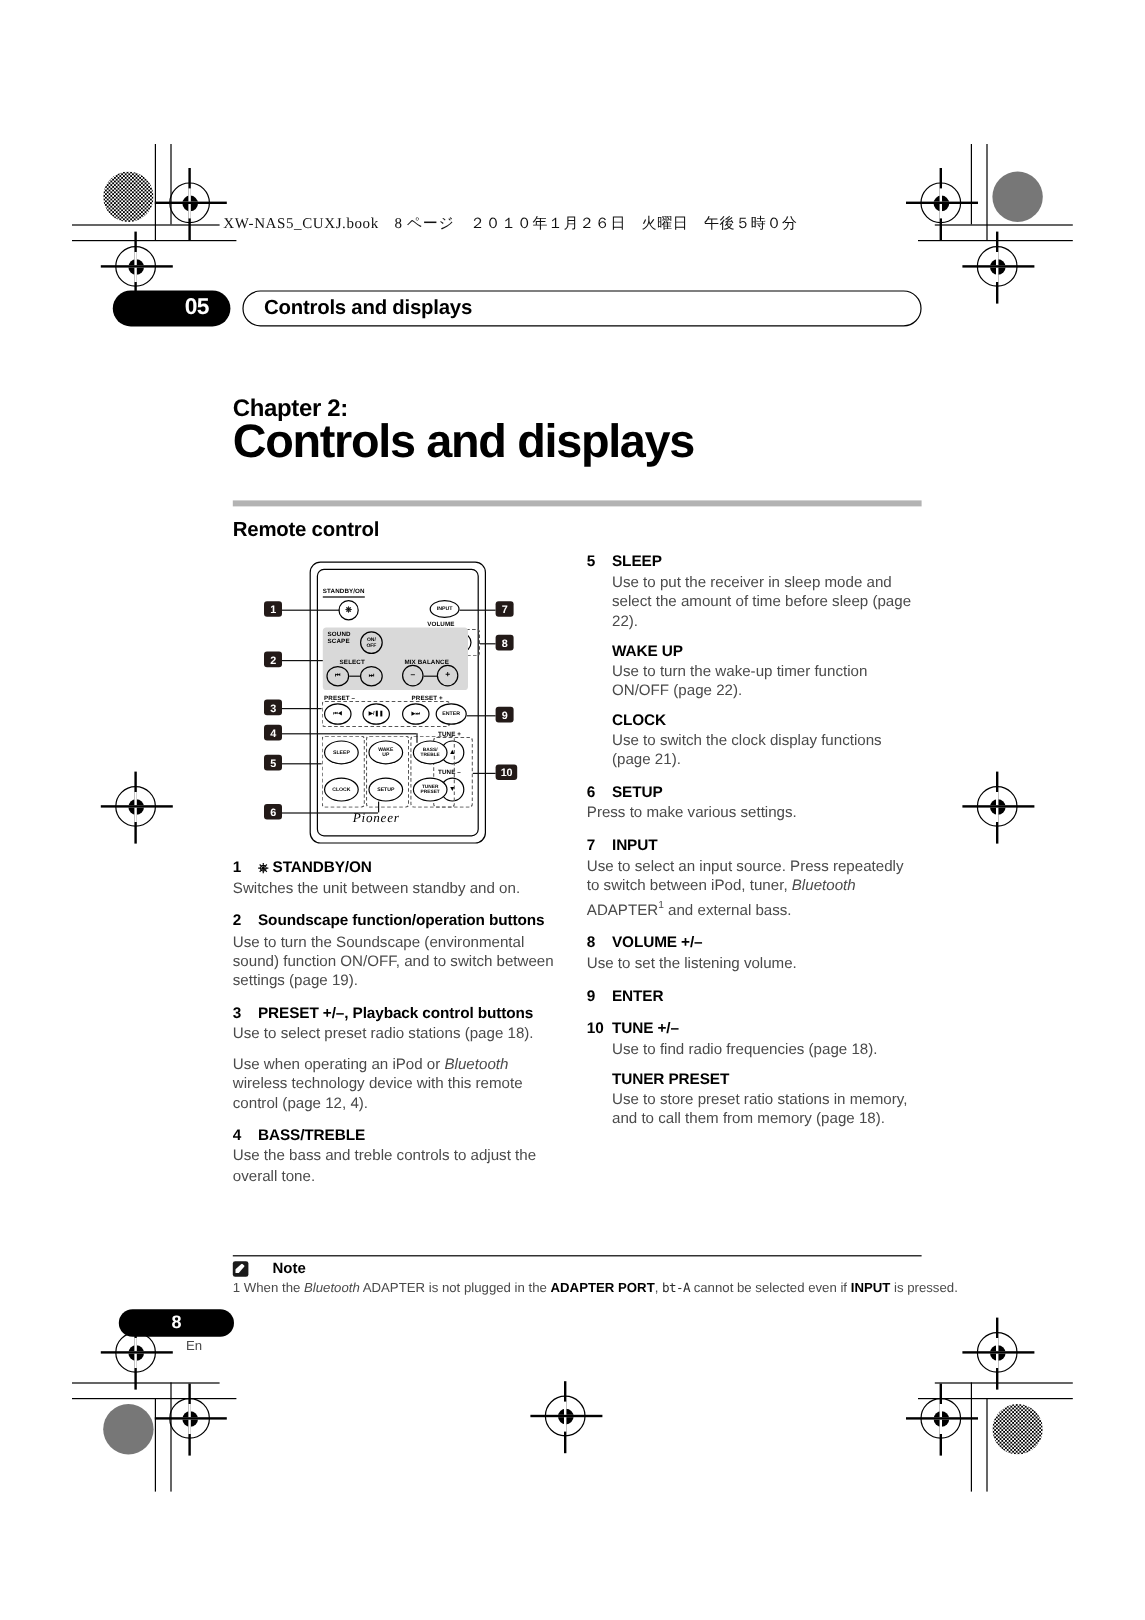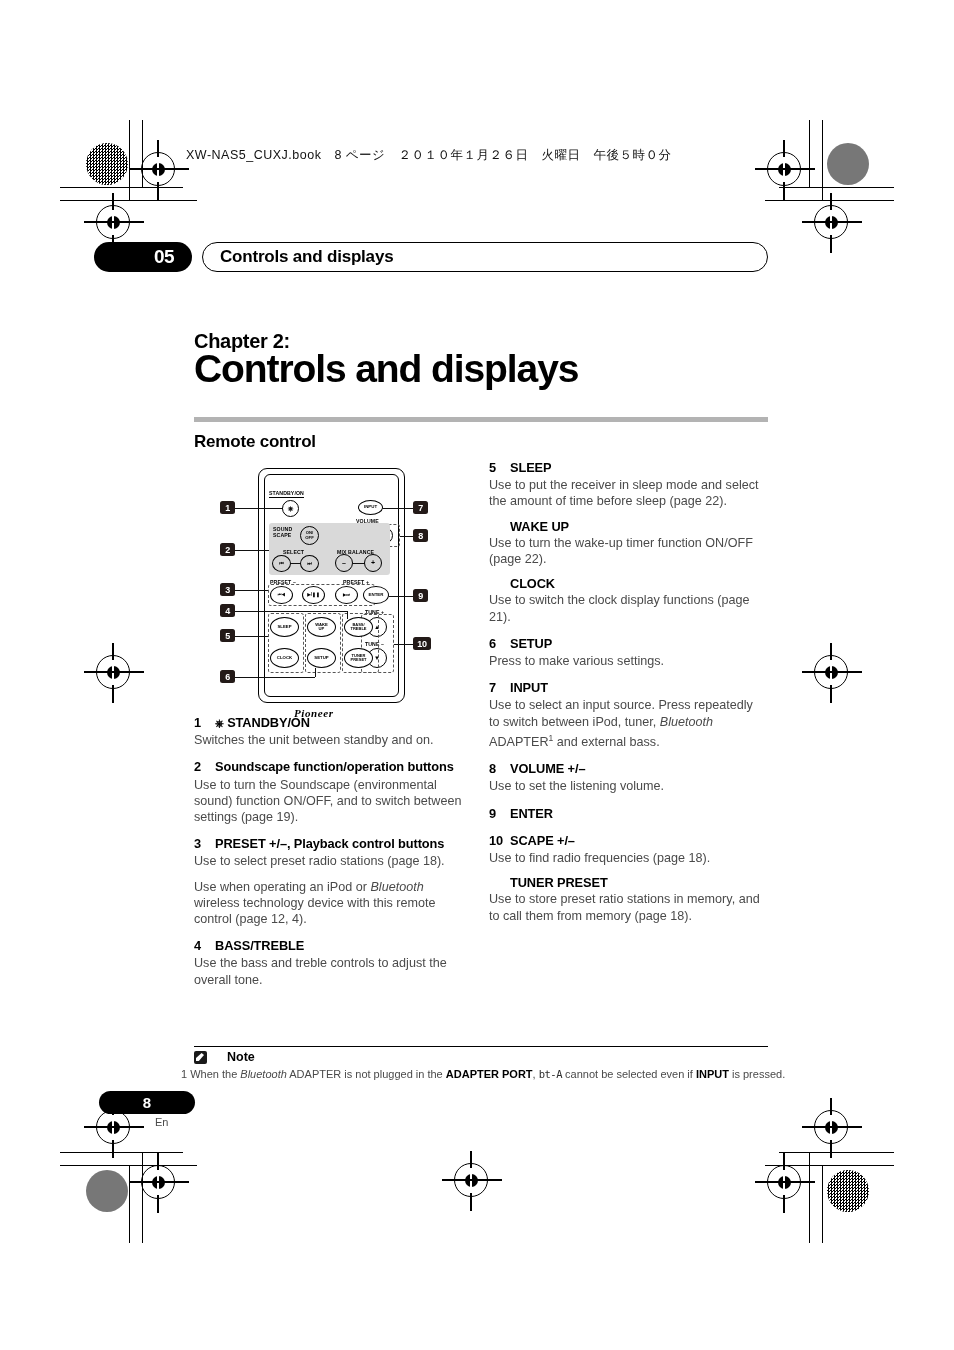--- a/index.html
+++ b/index.html
@@ -62,22 +62,22 @@
 
   .crop-line {
     position: absolute;
     background: #000;
   }
 
   
   .file-line {
     position: absolute;
     left: 186px;
-    top: 147px;
-    font-family: Liberation Sans, sans-serif;
+    top: 178px;
+    font-family: Liberation Serif, serif;
     font-size: 12.5px;
     letter-spacing: 0.5px;
     color: #111;
     white-space: nowrap;
   }
 
   
   .chapter-tab {
     position: absolute;
     left: 94px;
@@ -172,21 +172,21 @@
     font-size: 12.8px;
     display: flex;
     margin-bottom: 1px;
     letter-spacing: -0.1px;
   }
   .ehead .idx {
     width: 21px;
     flex: 0 0 21px;
   }
   .ebody { color: #4a4a4a; }
-  .ebody.indent { }
+  .ebody.indent { margin-left: 21px; }
   .ebody + .ebody { margin-top: 9px; }
   .sub-head {
     color: #000;
     font-weight: bold;
     font-size: 12.8px;
     margin-left: 21px;
     margin-top: 9px;
     letter-spacing: -0.1px;
   }
   .ital { font-style: italic; }
@@ -223,21 +223,21 @@
     background: #fff;
     clip-path: polygon(70% 0%, 100% 25%, 35% 100%, 0% 100%, 0% 62%);
   }
   .note-head .lbl {
     font-size: 12.5px;
     font-weight: bold;
     color: #000;
   }
   .note-body {
     position: absolute;
-    left: 181px;
+    left: 194px;
     top: 1067px;
     width: 580px;
     font-size: 11px;
     line-height: 14px;
     color: #4a4a4a;
     white-space: nowrap;
   }
   .note-body b { color: #000; }
   .lcd {
     font-family: "DejaVu Sans Mono", monospace;
@@ -333,25 +333,24 @@
     position: absolute;
     border: 1px dashed #555;
     border-radius: 3px;
     box-sizing: border-box;
   }
 
   .pioneer {
     position: absolute;
     font-family: "Liberation Serif", serif;
     font-style: italic;
-    font-weight: bold;
+    font-weight: normal;
     font-size: 11px;
     letter-spacing: 0.6px;
     color: #000;
-    margin-top: 31px;
   }
 
   
   .callout {
     position: absolute;
     width: 15px;
     height: 13px;
     background: #231a18;
     border-radius: 2.5px;
     color: #fff;
@@ -662,21 +661,21 @@
   <div class="entry">
     <div class="ehead">
       <span class="idx">9</span>
       <span>ENTER</span>
     </div>
   </div>
 
   <div class="entry">
     <div class="ehead">
       <span class="idx">10</span>
-      <span>SCAPE +/–</span>
+      <span>TUNE +/–</span>
     </div>
     <div class="ebody indent">Use to find radio frequencies (page 18).</div>
     <div class="sub-head">TUNER PRESET</div>
     <div class="ebody indent">Use to store preset ratio stations in memory, and to call them from memory (page 18).</div>
   </div>
 
 </div>
 
 <div class="note-rule"></div>
 <div class="note-head">

